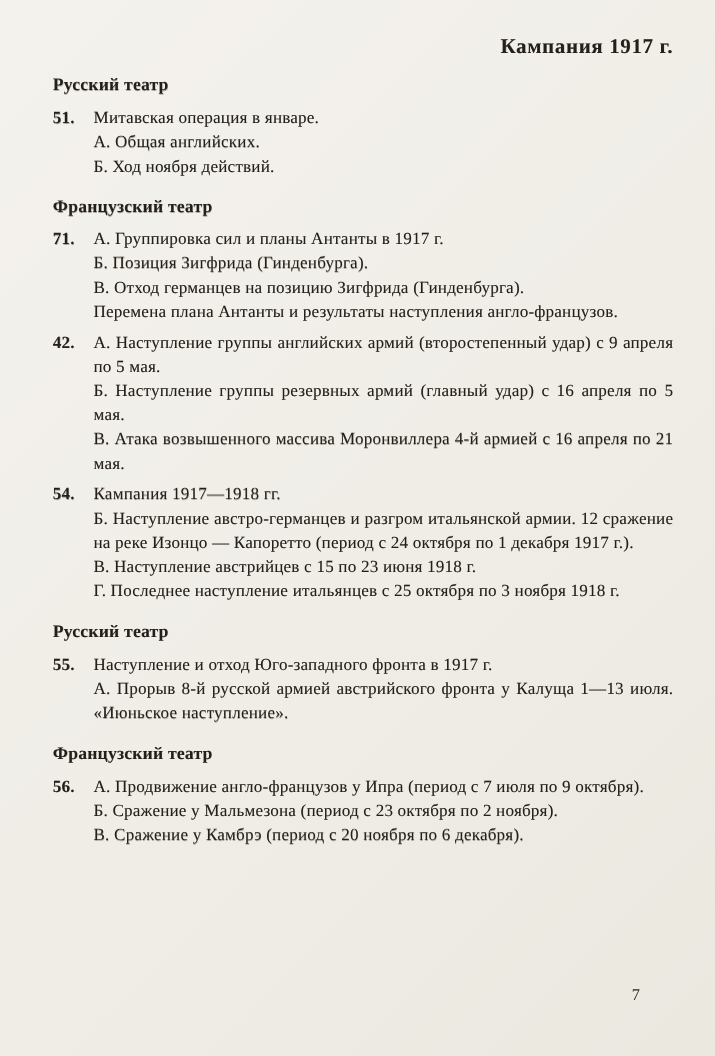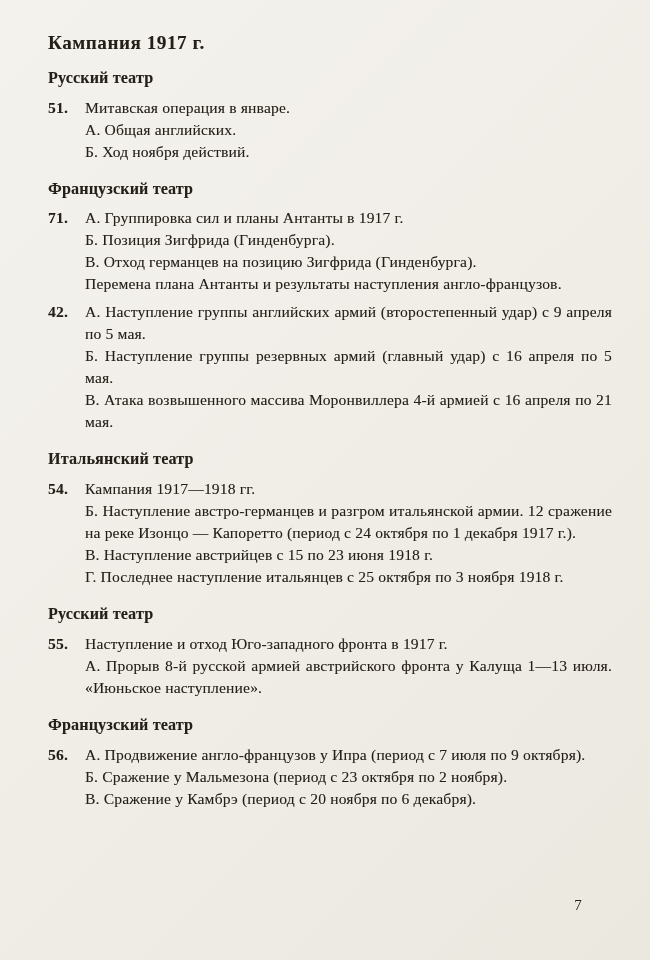--- a/index.html
+++ b/index.html
@@ -12,21 +12,21 @@
     color: #241f18;
     font-family: "Liberation Serif", "DejaVu Serif", serif;
     font-size: 15.5px;
     line-height: 1.42;
     letter-spacing: 0.2px;
     padding: 30px 38px 0 48px;
     position: relative;
     overflow: hidden;
   }
   .title {
-    text-align: left;
+    text-align: right;
     font-size: 19px;
     font-weight: bold;
     letter-spacing: 0.6px;
     margin-bottom: 10px;
   }
   .sec-header {
     font-size: 16px;
     font-weight: bold;
     margin: 15px 0 7px 0;
   }
@@ -77,21 +77,20 @@
       <span class="num">42.</span>
       <div class="body">
         <p class="para">А. Наступление группы английских армий (второстепенный удар) с 9 апреля по 5 мая.</p>
         <p class="para">Б. Наступление группы резервных армий (главный удар) с 16 апреля по 5 мая.</p>
         <p class="para">В. Атака возвышенного массива Моронвиллера 4-й армией с 16 апреля по 21 мая.</p>
       </div>
     </div>
   </section>
 
   <section class="sec">
-    <h2 class="sec-header">Итальянский театр</h2>
     <div class="item">
       <span class="num">54.</span>
       <div class="body">
         <p class="para">Кампания 1917—1918 гг.</p>
         <p class="para">Б. Наступление австро-германцев и разгром итальянской армии. 12 сражение на реке Изонцо — Капоретто (период с 24 октября по 1 декабря 1917 г.).</p>
         <p class="para">В. Наступление австрийцев с 15 по 23 июня 1918 г.</p>
         <p class="para">Г. Последнее наступление итальянцев с 25 октября по 3 ноября 1918 г.</p>
       </div>
     </div>
   </section>

